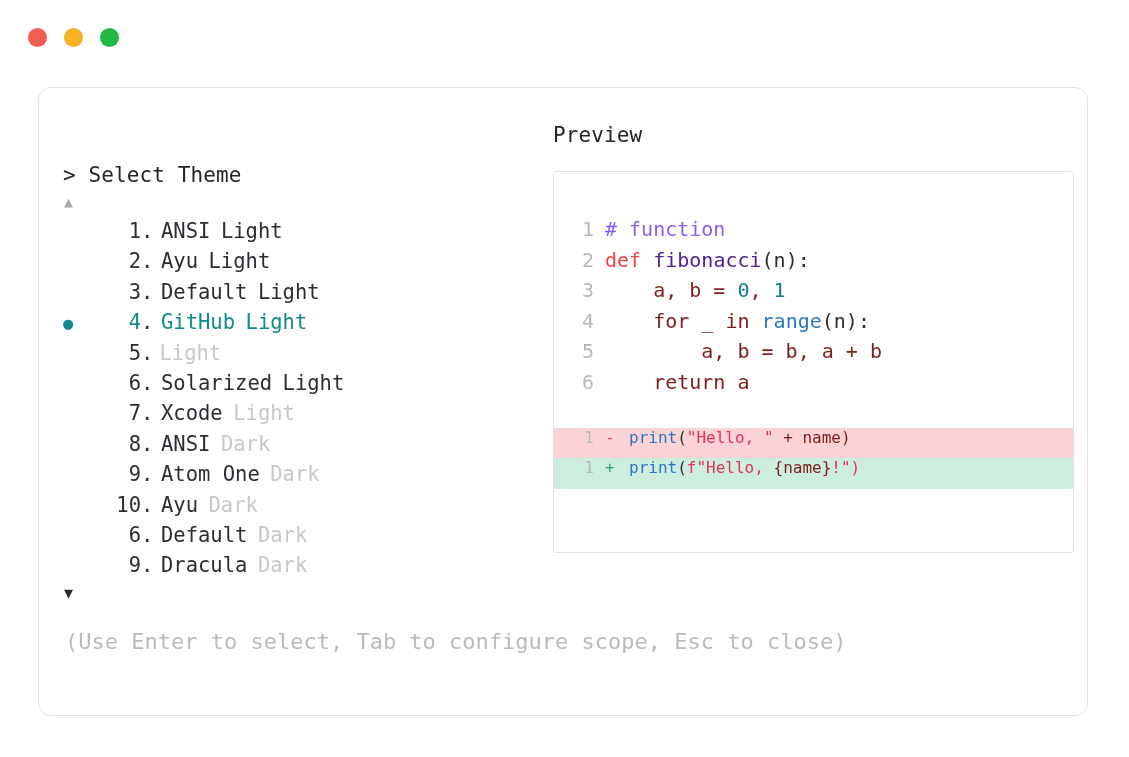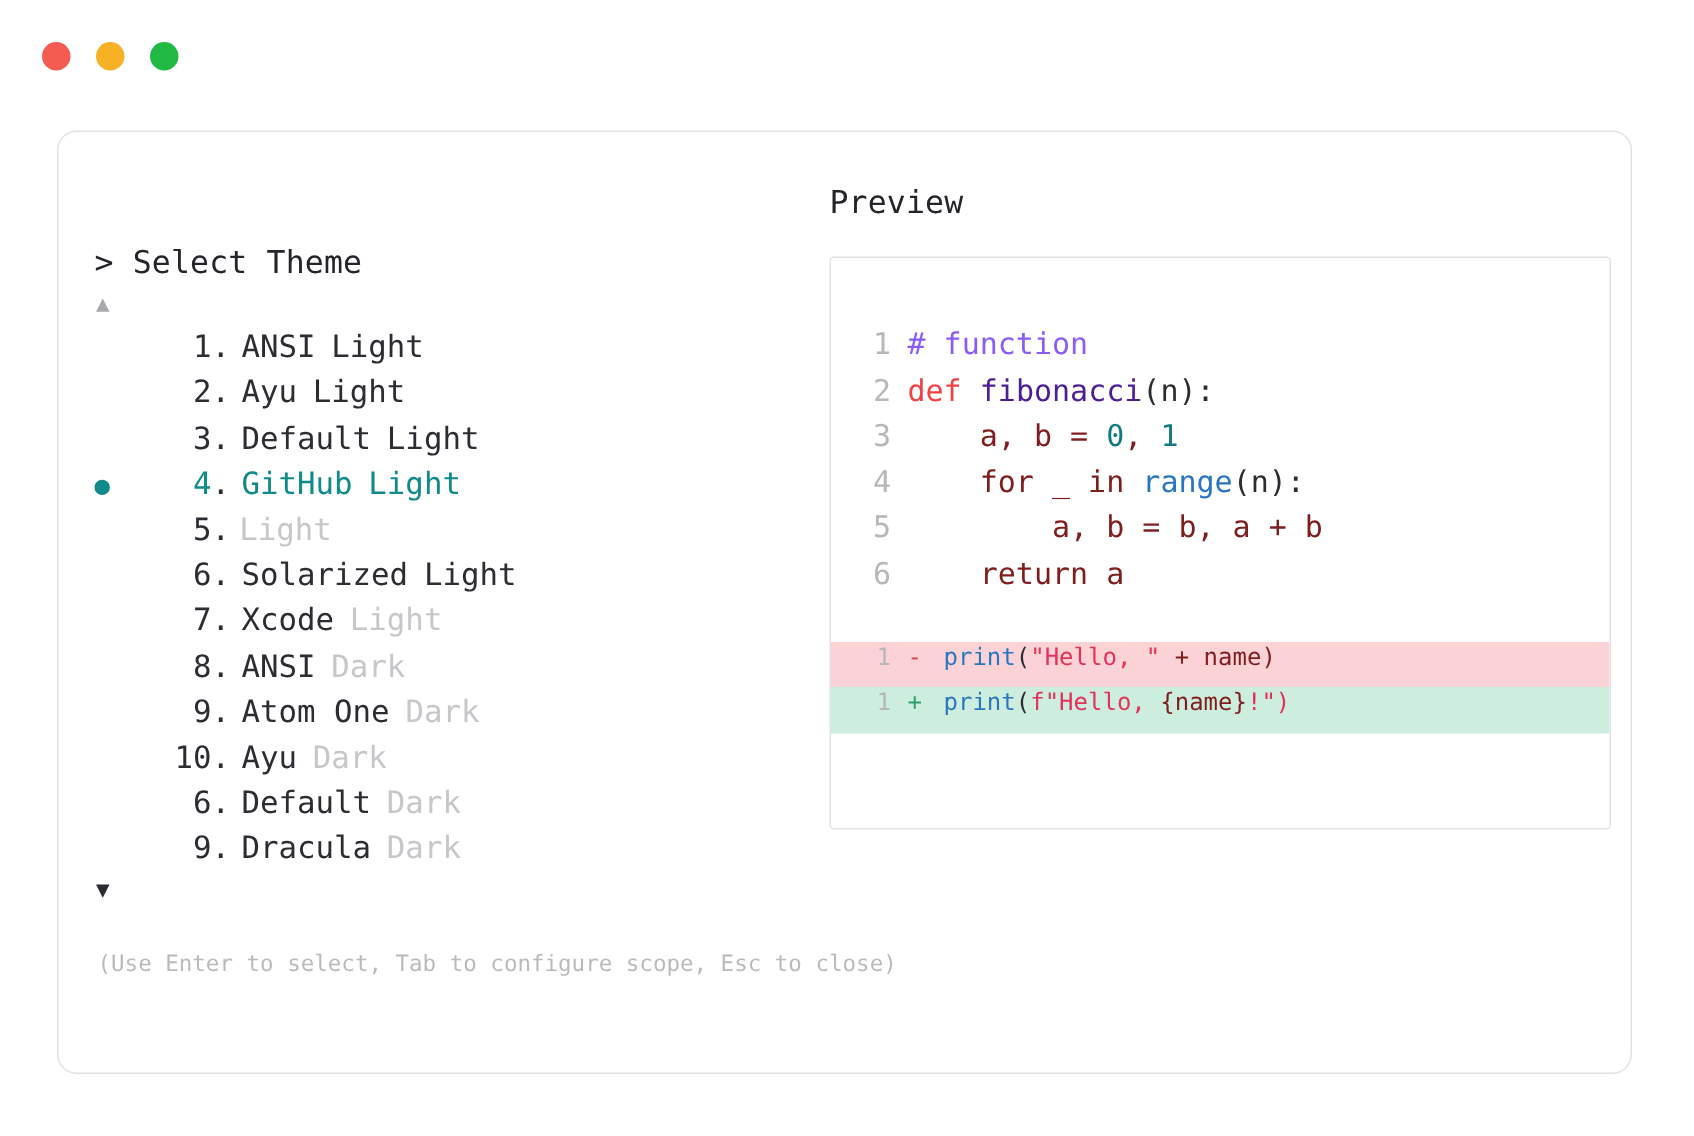--- a/index.html
+++ b/index.html
@@ -178,21 +178,21 @@
   .t-func     { color: #4c1d95; }
   .t-builtin  { color: #2b77bf; }
   .t-number   { color: #127b82; }
   .t-string   { color: #e5305a; }
   .t-plain    { color: #7f1d1d; }
   .t-punct    { color: #2b2d33; }
 
   
   .footer-hint {
     margin-top: 26px;
-    font-size: 15px;
+    font-size: 22px;
     line-height: 26px;
     color: #b9babd;
     white-space: pre;
     padding-left: 2px;
   }
 </style>
 </head>
 <body>
 
 <div id="app">

